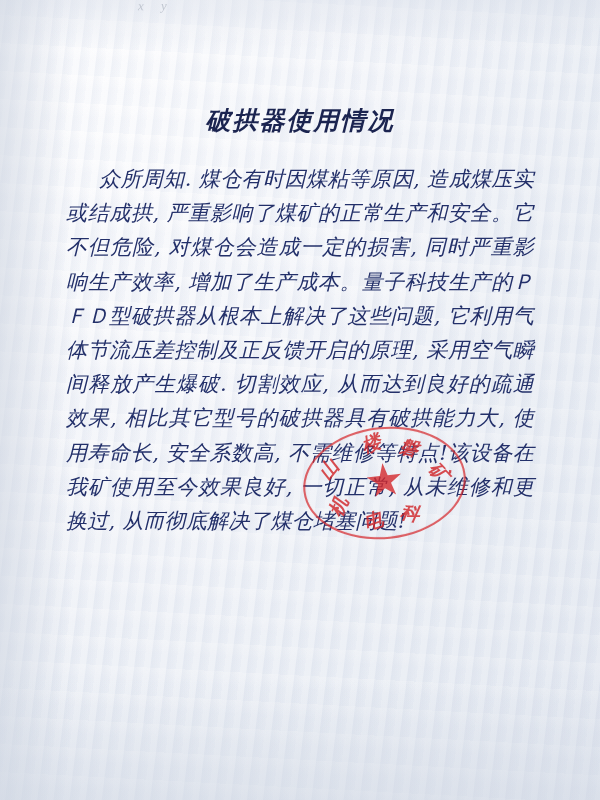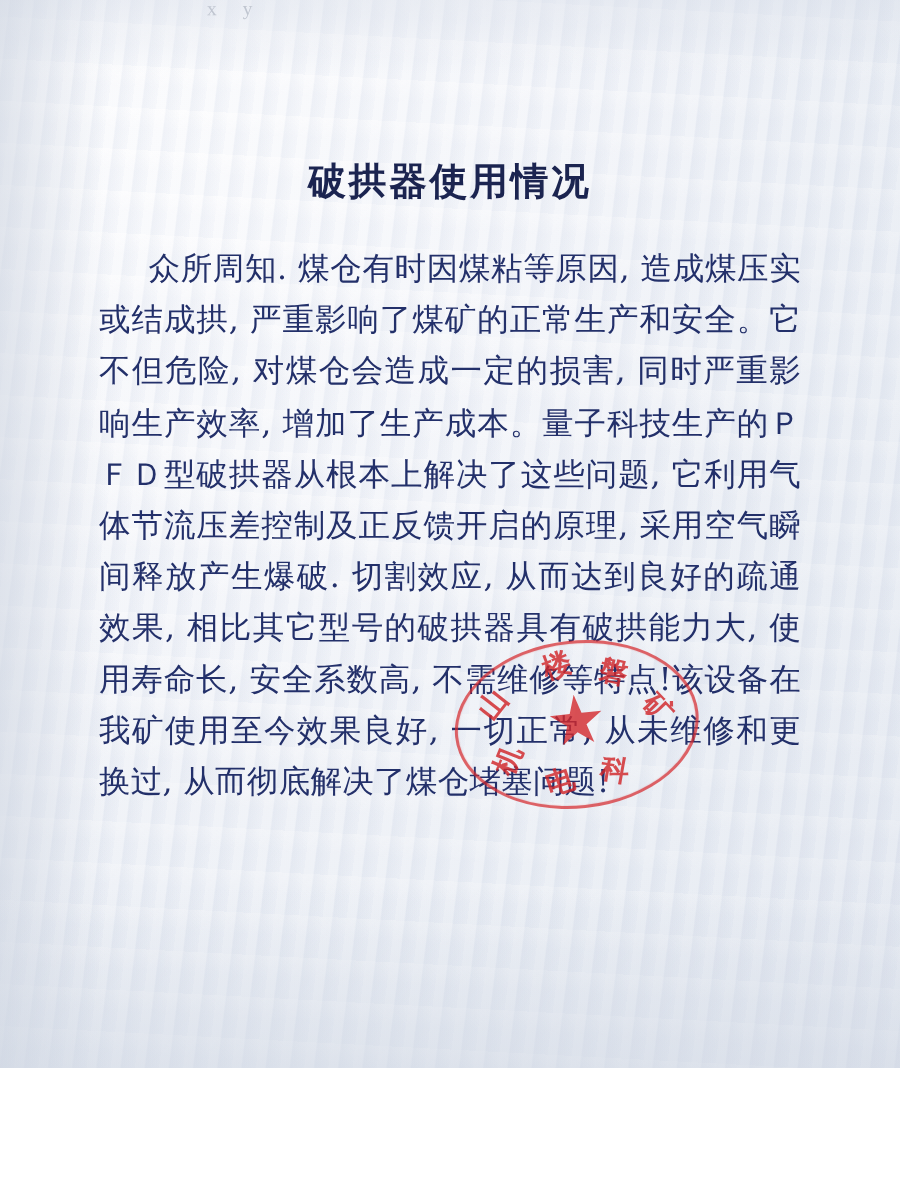--- a/index.html
+++ b/index.html
@@ -11,25 +11,26 @@
     height: 800px;
     overflow: hidden;
     font-family: "Liberation Serif", serif;
     background: #ffffff;
   }
 
   
   .page {
     position: relative;
     width: 600px;
-    height: 712px;
+    height: 800px;
     background:
       radial-gradient(ellipse at 18% 12%, #fdfdfe 0%, #f7f8fb 38%, #eef1f6 72%, #e7ebf2 100%),
       linear-gradient(180deg, #fbfcfe 0%, #f3f5f9 55%, #eceff5 100%);
     overflow: hidden;
+    font-style: italic;
   }
 
   
   .texture {
     position: absolute;
     inset: 0;
     background:
       repeating-linear-gradient(97deg, rgba(255,255,255,0.55) 0px, rgba(255,255,255,0.55) 6px, rgba(226,231,240,0.30) 7px, rgba(255,255,255,0.0) 16px),
       repeating-linear-gradient(3deg, rgba(236,240,247,0.35) 0px, rgba(236,240,247,0.35) 14px, rgba(255,255,255,0.0) 28px);
     mix-blend-mode: multiply;

